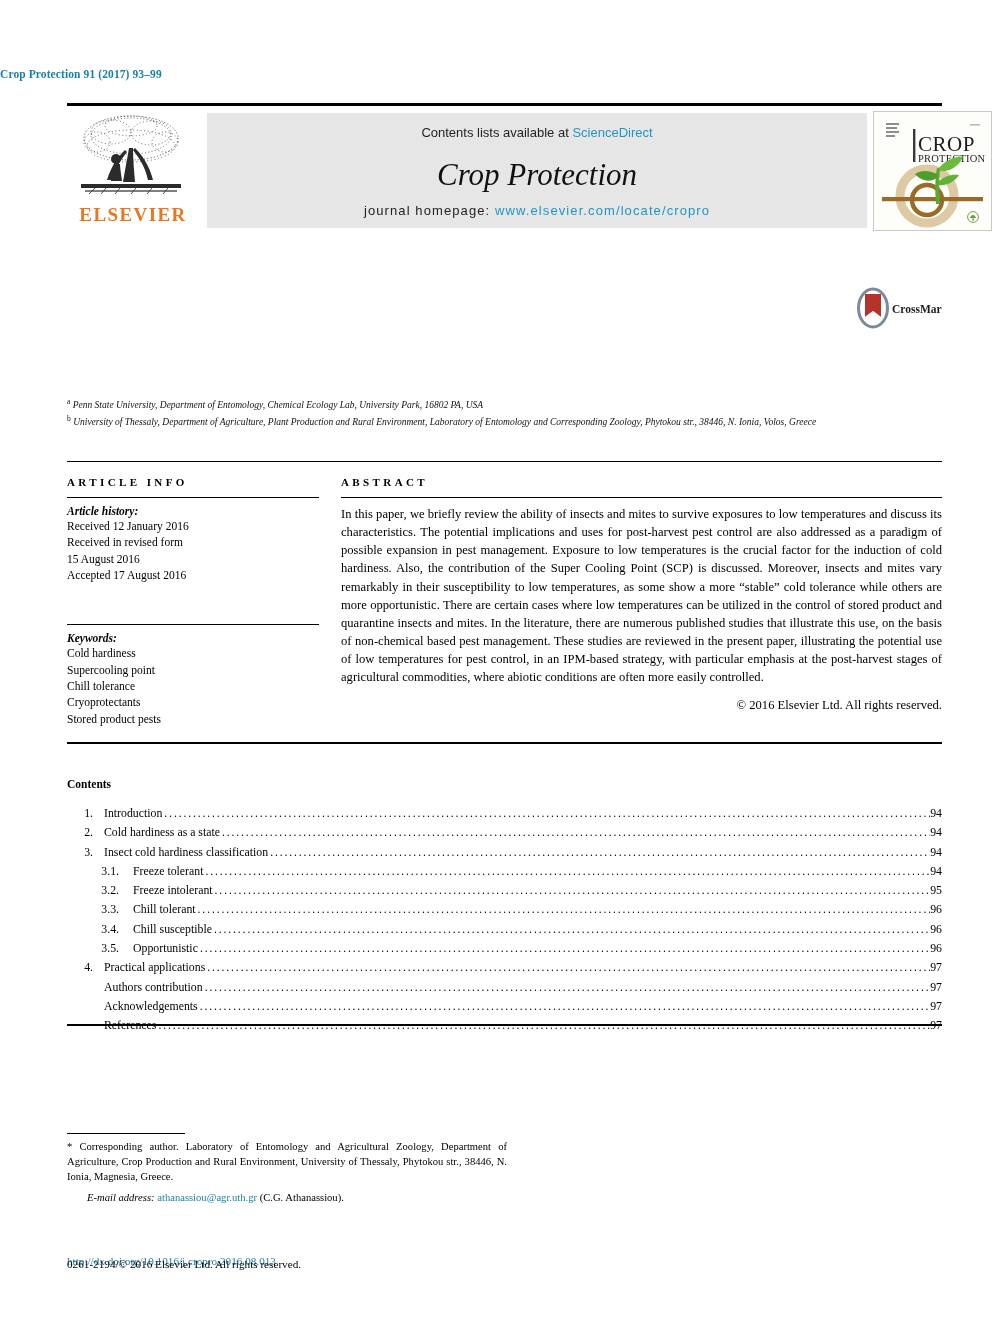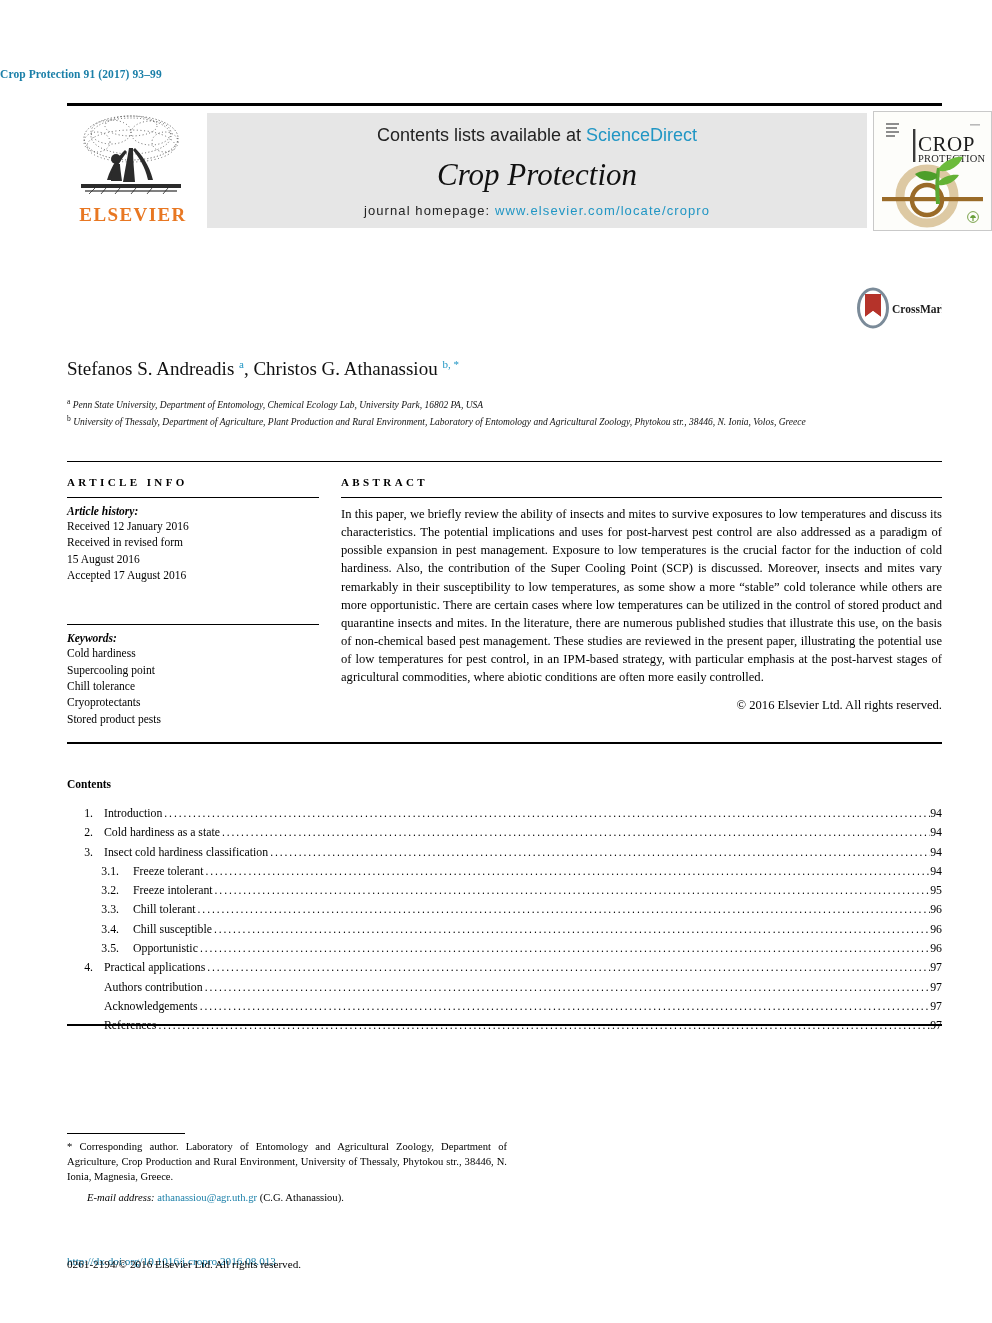--- a/index.html
+++ b/index.html
@@ -70,21 +70,21 @@
     width: 660px;
     height: 115px;
     background: #e6e6e6;
   }
   .banner-line1 {
     position: absolute;
     left: 0; top: 12px;
     width: 660px;
     text-align: center;
     font-family: "Liberation Sans", sans-serif;
-    font-size: 18px;
+    font-size: 13px;
     color: #232323;
   }
   .banner-line1 .sd {
     color: #2196c4;
   }
   .banner-title {
     position: absolute;
     left: 0; top: 44px;
     width: 660px;
     text-align: center;
@@ -416,27 +416,24 @@
   <div class="crossmark">
     <svg viewBox="0 0 86 44" width="86" height="44">
       <ellipse cx="17" cy="21" rx="14.5" ry="19" fill="#ffffff" stroke="#7b8b99" stroke-width="3"></ellipse>
       <ellipse cx="17" cy="21" rx="11" ry="16" fill="#ffffff"></ellipse>
       <path d="M9 7 L25 7 L25 30 L17 24 L9 30 Z" fill="#b5332a"></path>
       <path d="M17 24 L25 30 L25 33 L17 27 L9 33 L9 30 Z" fill="#ffffff"></path>
       <text x="36" y="26" font-family="Liberation Serif, serif" font-size="11.5" font-weight="bold" fill="#1d1d1d">CrossMark</text>
     </svg>
   </div>
 
-  <div class="authors">
-    <span id="authors-slot">Stefanos S. Andreadis <sup>a</sup>, Christos G. Athanassiou <sup>b, *</sup></span>
-  </div>
 
   <div class="affil">
     <div><sup>a</sup> <span>Penn State University, Department of Entomology, Chemical Ecology Lab, University Park, 16802 PA, USA</span></div>
-    <div><sup>b</sup> <span>University of Thessaly, Department of Agriculture, Plant Production and Rural Environment, Laboratory of Entomology and Agricultural Zoology, Phytokou str., 38446, N. Ionia, Volos, Greece</span></div>
+    <div><sup>b</sup> <span>University of Thessaly, Department of Agriculture, Plant Production and Rural Environment, Laboratory of Entomology and Corresponding Zoology, Phytokou str., 38446, N. Ionia, Volos, Greece</span></div>
   </div>
 
   <div class="rule-top"></div>
 
   <div class="col-info">
     <div class="sec-head">ARTICLE INFO</div>
     <div class="hr-thin"></div>
     <div class="info-label">Article history:</div>
     <div class="info-line">Received 12 January 2016</div>
     <div class="info-line">Received in revised form</div>

